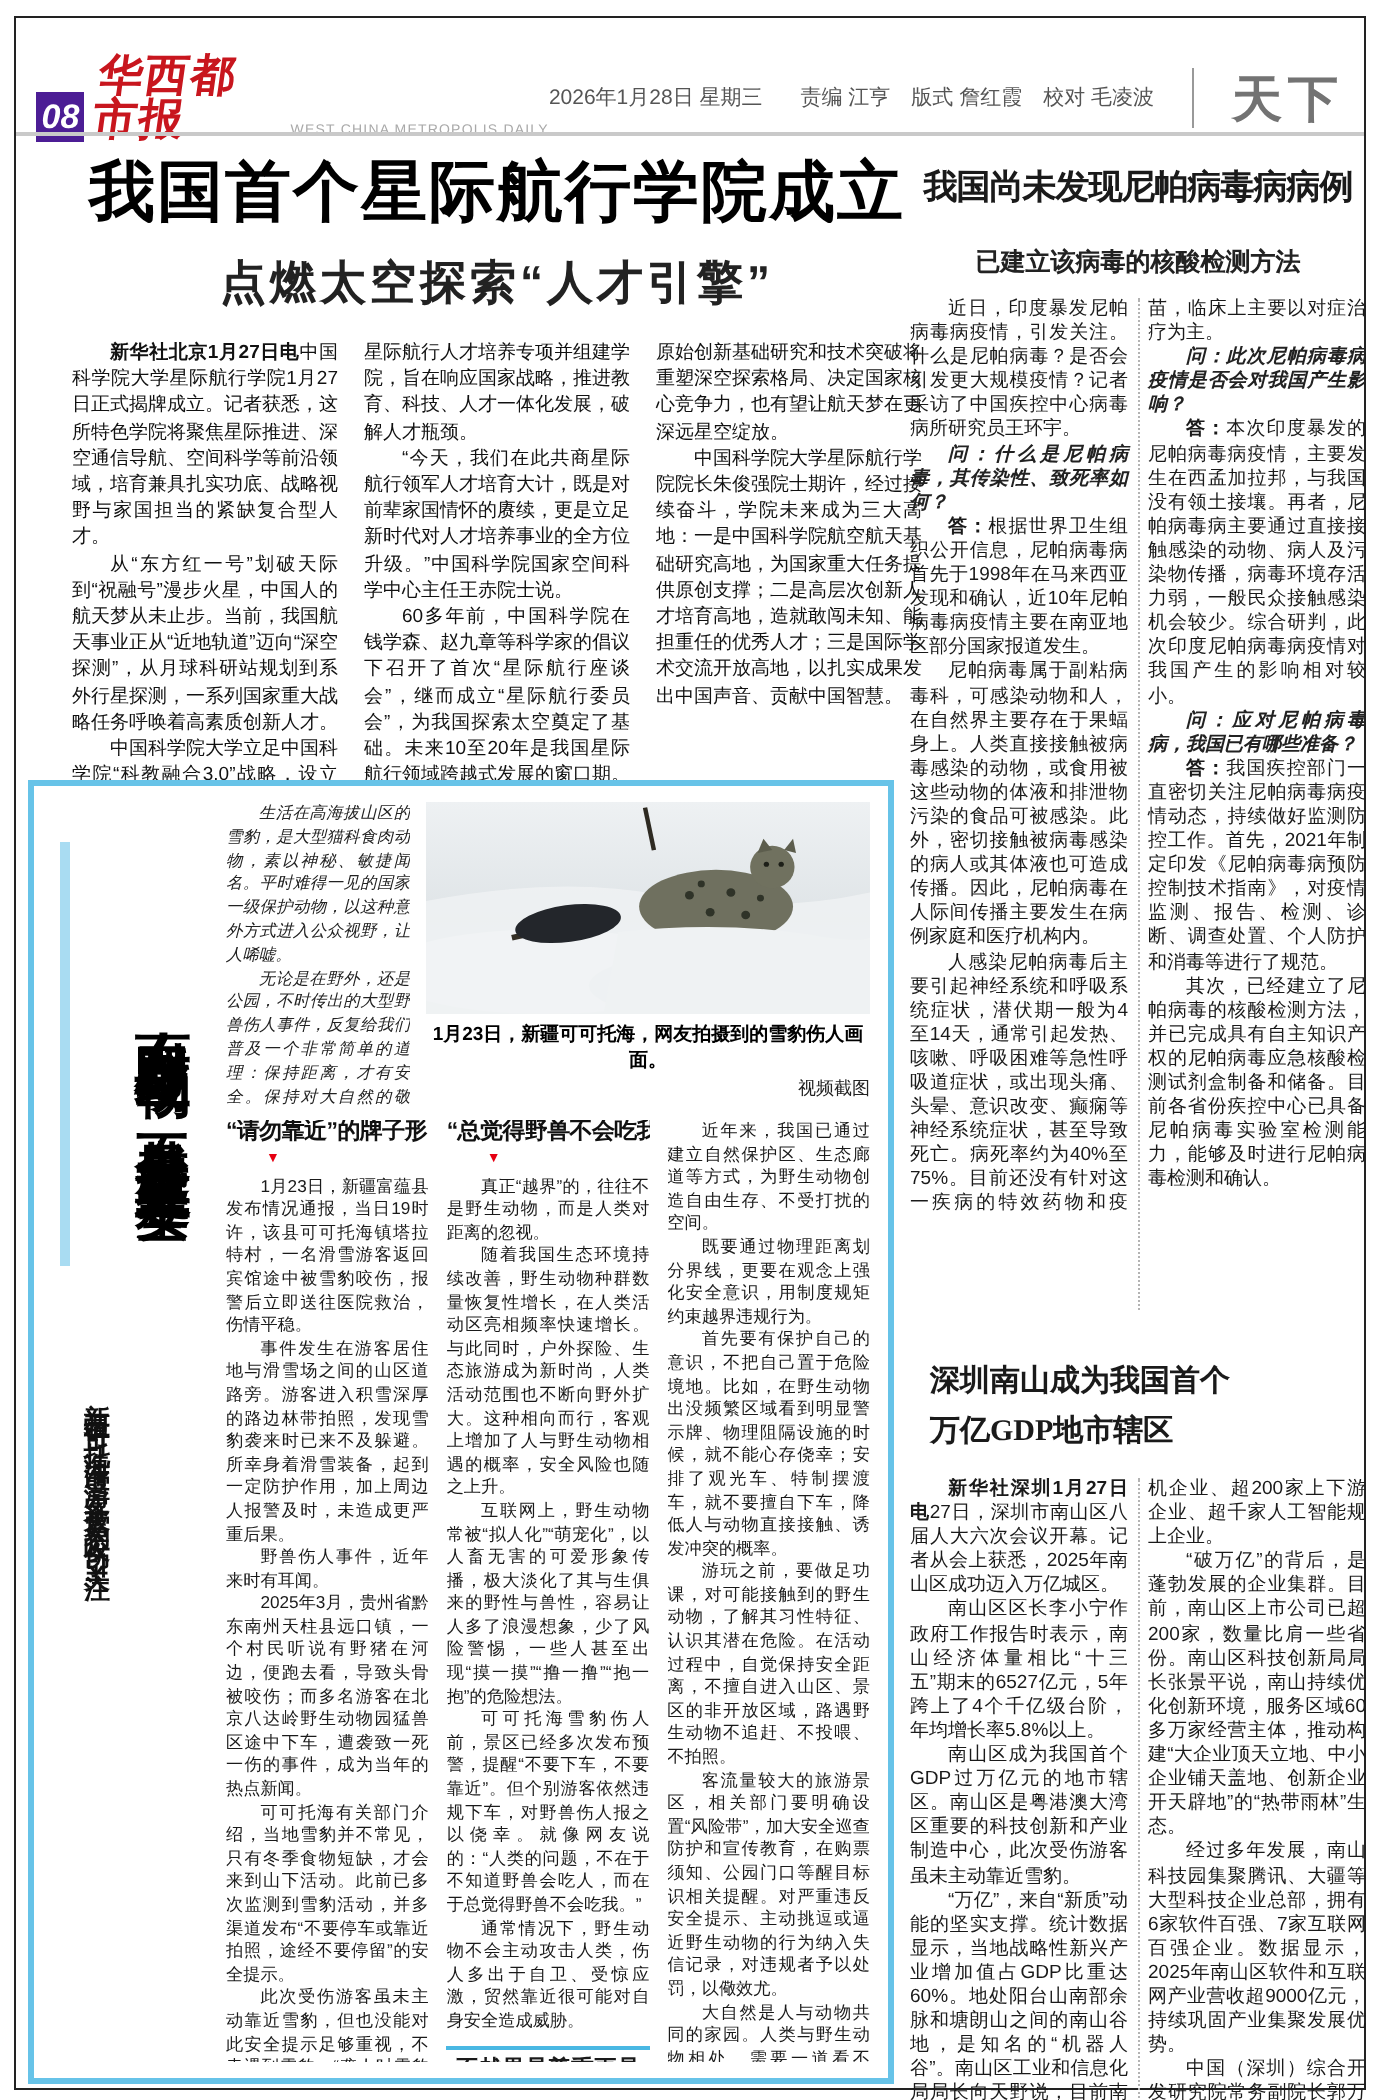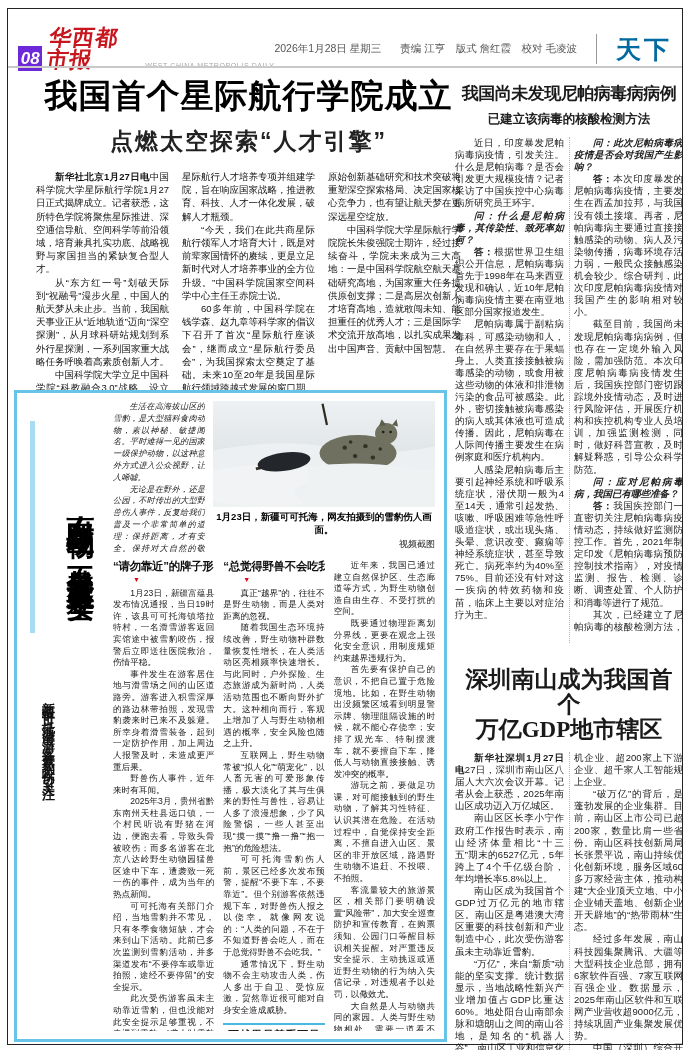--- a/index.html
+++ b/index.html
@@ -4,52 +4,52 @@
 <style>
   html,body{margin:0;padding:0;background:#fff;}
   .page{position:relative;width:690px;height:1050px;background:#fff;overflow:hidden;
         color:#1a1a1a;font-family:"Liberation Sans","DejaVu Sans",sans-serif;}
   .frame{position:absolute;left:7px;top:8px;width:674px;height:1035px;border:1px solid #222;pointer-events:none;}
 
   
   .masthead{position:absolute;left:18px;top:34px;width:654px;height:30px;
             display:flex;justify-content:space-between;align-items:center;}
   .mh-left{display:flex;align-items:flex-end;gap:6px;}
-  .pageno{background:#6d28d9;color:#fff;font-weight:bold;font-style:italic;font-size:17px;
+  .pageno{background:#4c1d95;color:#fff;font-weight:bold;font-style:italic;font-size:17px;
           width:31px;height:25px;display:flex;align-items:center;justify-content:center;}
   .brand-cn{color:#c8161e;font-size:22px;font-weight:900;font-family:"Liberation Serif",serif;
             transform:skewX(-8deg);letter-spacing:1px;line-height:1;}
   .brand-en{color:#a9a9a9;font-size:7px;letter-spacing:.6px;padding-bottom:2px;white-space:nowrap;}
   .mh-right{display:flex;align-items:center;gap:19px;color:#555;font-size:10.5px;white-space:nowrap;}
   .vr{width:1px;height:30px;background:#999;}
-  .section-name{font-size:25px;color:#0369a1;font-weight:bold;font-family:"Liberation Serif",serif;letter-spacing:3px;}
+  .section-name{font-size:25px;color:#737373;font-weight:bold;font-family:"Liberation Serif",serif;letter-spacing:3px;}
   .mh-rule{position:absolute;left:8px;top:66px;width:674px;height:2px;background:#c9c9c9;}
 
   
   .para{margin:0;text-indent:2em;}
   .plabel{font-weight:bold;}
 
   
   .lead{position:absolute;left:36px;top:74px;width:425px;}
   .lead-h1{margin:0;text-align:center;font-family:"Liberation Serif",serif;font-size:33px;
            font-weight:900;color:#000;letter-spacing:1px;white-space:nowrap;}
   .lead-h2{margin:7px 0 0;text-align:center;font-size:23px;font-weight:600;color:#222;letter-spacing:2px;}
   .lead-body{margin-top:13px;column-count:3;column-gap:13px;height:252px;overflow:hidden;
              font-size:9.5px;line-height:13.2px;text-align:justify;color:#111;}
 
   
   .rightcol{position:absolute;left:455px;top:80px;width:228px;height:976px;overflow:hidden;}
   .nipah-h1{margin:2px 0 0;text-align:center;font-family:"Liberation Serif",serif;font-size:17px;
             font-weight:900;letter-spacing:-.5px;white-space:nowrap;}
-  .nipah-h2{margin:6px 0 0;text-align:center;font-size:12.5px;font-weight:600;color:#222;}
+  .nipah-h2{margin:18px 0 0;text-align:center;font-size:12.5px;font-weight:600;color:#222;}
   .qa-body{margin-top:9px;column-count:2;column-gap:10px;column-rule:1px dotted #b3b3b3;
            font-size:9.5px;line-height:12.1px;text-align:justify;height:506px;overflow:hidden;}
   .q{font-family:"Liberation Serif",serif;font-style:italic;font-weight:bold;color:#222;}
   .shenzhen{margin-top:24px;}
-  .shz-h1{margin:10px;text-align:center;font-family:"Liberation Serif",serif;font-size:23px;
+  .shz-h1{margin:10px;text-align:left;font-family:"Liberation Serif",serif;font-size:15px;
           font-weight:900;line-height:25px;}
   .shz-body{margin-top:9px;column-count:2;column-gap:10px;column-rule:1px dotted #b3b3b3;
             font-size:9.5px;line-height:12.1px;text-align:justify;height:330px;overflow:hidden;}
 
   
   .feature{position:absolute;left:14px;top:390px;width:433px;height:652px;box-sizing:border-box;
            border:3px solid #67c3e8;background:#fff;}
   .rail{position:absolute;left:0;top:0;bottom:0;width:96px;}
   .cyanbar{position:absolute;left:13px;top:28px;width:5px;height:212px;background:#a9dcf2;}
   .vsub{position:absolute;left:22px;top:298px;writing-mode:vertical-rl;font-size:13px;
@@ -125,21 +125,20 @@
           <p class="para"><b class="plabel">答：</b><span>根据世界卫生组织公开信息，尼帕病毒病首先于1998年在马来西亚发现和确认，近10年尼帕病毒病疫情主要在南亚地区部分国家报道发生。</span></p>
 
           <p class="para"><span>尼帕病毒属于副粘病毒科，可感染动物和人，在自然界主要存在于果蝠身上。人类直接接触被病毒感染的动物，或食用被这些动物的体液和排泄物污染的食品可被感染。此外，密切接触被病毒感染的病人或其体液也可造成传播。因此，尼帕病毒在人际间传播主要发生在病例家庭和医疗机构内。</span></p>
 
           <p class="para"><span>人感染尼帕病毒后主要引起神经系统和呼吸系统症状，潜伏期一般为4至14天，通常引起发热、咳嗽、呼吸困难等急性呼吸道症状，或出现头痛、头晕、意识改变、癫痫等神经系统症状，甚至导致死亡。病死率约为40%至75%。目前还没有针对这一疾病的特效药物和疫苗，临床上主要以对症治疗为主。</span></p>
 
           <p class="para q"><span>问：此次尼帕病毒病疫情是否会对我国产生影响？</span></p>
 
           <p class="para"><b class="plabel">答：</b><span>本次印度暴发的尼帕病毒病疫情，主要发生在西孟加拉邦，与我国没有领土接壤。再者，尼帕病毒病主要通过直接接触感染的动物、病人及污染物传播，病毒环境存活力弱，一般民众接触感染机会较少。综合研判，此次印度尼帕病毒病疫情对我国产生的影响相对较小。</span></p>
 
-          <p class="para"><span>截至目前，我国尚未发现尼帕病毒病病例，但也存在一定境外输入风险，需加强防范。本次印度尼帕病毒病疫情发生后，我国疾控部门密切跟踪境外疫情动态，及时进行风险评估，开展医疗机构和疾控机构专业人员培训，加强监测检测，同时，做好科普宣教，及时解疑释惑，引导公众科学防范。</span></p>
 
           <p class="para q"><span>问：应对尼帕病毒病，我国已有哪些准备？</span></p>
 
           <p class="para"><b class="plabel">答：</b><span>我国疾控部门一直密切关注尼帕病毒病疫情动态，持续做好监测防控工作。首先，2021年制定印发《尼帕病毒病预防控制技术指南》，对疫情监测、报告、检测、诊断、调查处置、个人防护和消毒等进行了规范。</span></p>
 
           <p class="para"><span>其次，已经建立了尼帕病毒的核酸检测方法，并已完成具有自主知识产权的尼帕病毒应急核酸检测试剂盒制备和储备。目前各省份疾控中心已具备尼帕病毒实验室检测能力，能够及时进行尼帕病毒检测和确认。</span></p>
         </div>
     </article>
 
     <article class="shenzhen">

